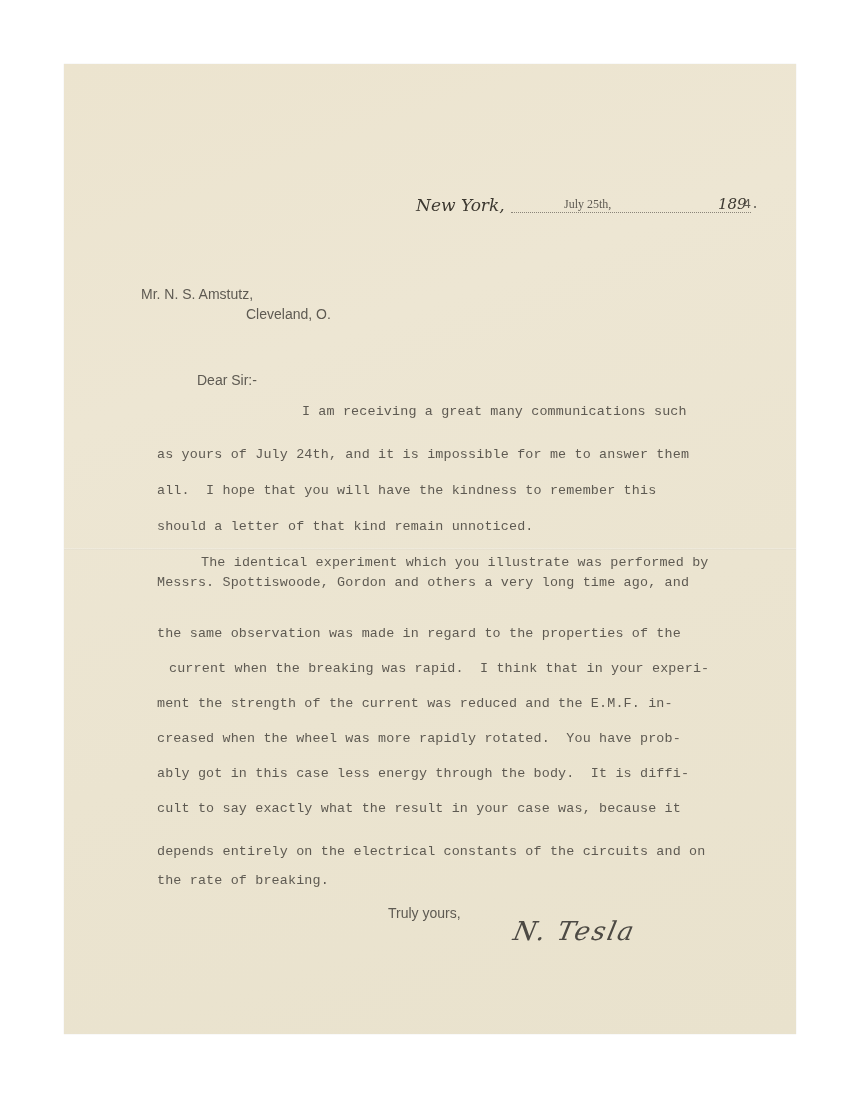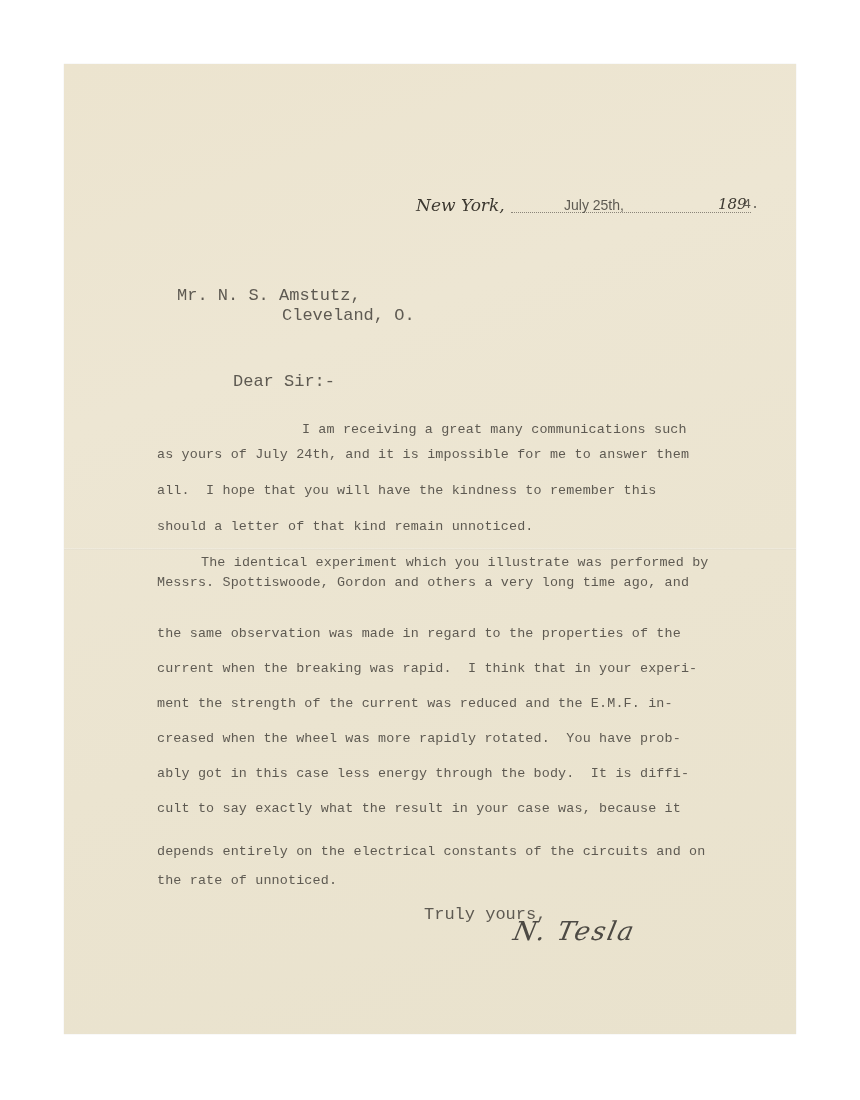--- a/index.html
+++ b/index.html
@@ -48,26 +48,25 @@
       font-size: 13px;
       letter-spacing: 0.6px;
       margin-bottom: 6px;
     }
     .lh-addr {
       font-size: 8.5px;
       letter-spacing: 0.4px;
       font-variant: small-caps;
     }
     .typed {
-      font-family: Liberation Mono, monospace;
+      font-family: Liberation Sans, sans-serif;
       color: #5e5a52;
-      font-size: 17px;
+      font-size: 14px;
       white-space: pre;
       position: absolute;
-      margin-left: 36px;
     }
     .dateline {
       position: absolute;
       left: 352px;
       top: 131px;
       height: 24px;
       width: 370px;
     }
     .dl-city {
       position: absolute;
@@ -82,22 +81,22 @@
       position: absolute;
       top: 17px;
       height: 0;
       border-bottom: 1px dotted #8a8478;
     }
     .dl-rule.r1 { left: 95px; width: 240px; }
     .dl-date {
       position: absolute;
       left: 148px;
       top: 2px;
-      font-family: Liberation Sans, sans-serif;
-      font-size: 14px;
+      font-family: Liberation Serif, serif;
+      font-size: 12px;
       color: #5e5a52;
       white-space: pre;
     }
     .dl-year {
       position: absolute;
       left: 302px;
       top: 0;
       font-family: "DejaVu Serif", serif;
       font-style: italic;
       font-size: 15px;
@@ -156,34 +155,34 @@
     <span class="dl-year">189</span>
     <span class="dl-year-tail">4.</span>
   </div>
 
   <div class="typed" style="left:77px; top:222px;">Mr. N. S. Amstutz,</div>
   <div class="typed" style="left:182px; top:242px;">Cleveland, O.</div>
 
   <div class="typed" style="left:133px; top:308px;">Dear Sir:-</div>
 
   <div class="body-lines">
-    <div class="line" style="left:238px; top:358px;">I am receiving a great many communications such</div>
+    <div class="line" style="left:238px; top:340px;">I am receiving a great many communications such</div>
     <div class="line" style="top:383px;">as yours of July 24th, and it is impossible for me to answer them</div>
     <div class="line" style="top:419px;font-family:Liberation Mono, monospace;">all.  I hope that you will have the kindness to remember this</div>
     <div class="line" style="top:455px;">should a letter of that kind remain unnoticed.</div>
     <div class="line" style="left:137px; top:491px;">The identical experiment which you illustrate was performed by</div>
     <div class="line" style="top:511px;">Messrs. Spottiswoode, Gordon and others a very long time ago, and</div>
     <div class="line" style="top:562px;">the same observation was made in regard to the properties of the</div>
-    <div class="line" style="top:597px;">current when the breaking was rapid.  I think that in your experi-</div>
+    <div class="line" style="top:597px;margin-left:12px;">current when the breaking was rapid.  I think that in your experi-</div>
     <div class="line" style="top:632px;">ment the strength of the current was reduced and the E.M.F. in-</div>
     <div class="line" style="top:667px;">creased when the wheel was more rapidly rotated.  You have prob-</div>
     <div class="line" style="top:702px;text-align:center;">ably got in this case less energy through the body.  It is diffi-</div>
     <div class="line" style="top:737px;">cult to say exactly what the result in your case was, because it</div>
     <div class="line" style="top:772px;margin-top:8px;">depends entirely on the electrical constants of the circuits and on</div>
-    <div class="line" style="top:809px;">the rate of unnoticed.</div>
+    <div class="line" style="top:809px;">the rate of breaking.</div>
   </div>
 
   <div class="typed closing">Truly yours,</div>
 
   <div class="signature">
     <span class="sig-text">N. Tesla</span>
   </div>
 </div>
 
 </body></html>

